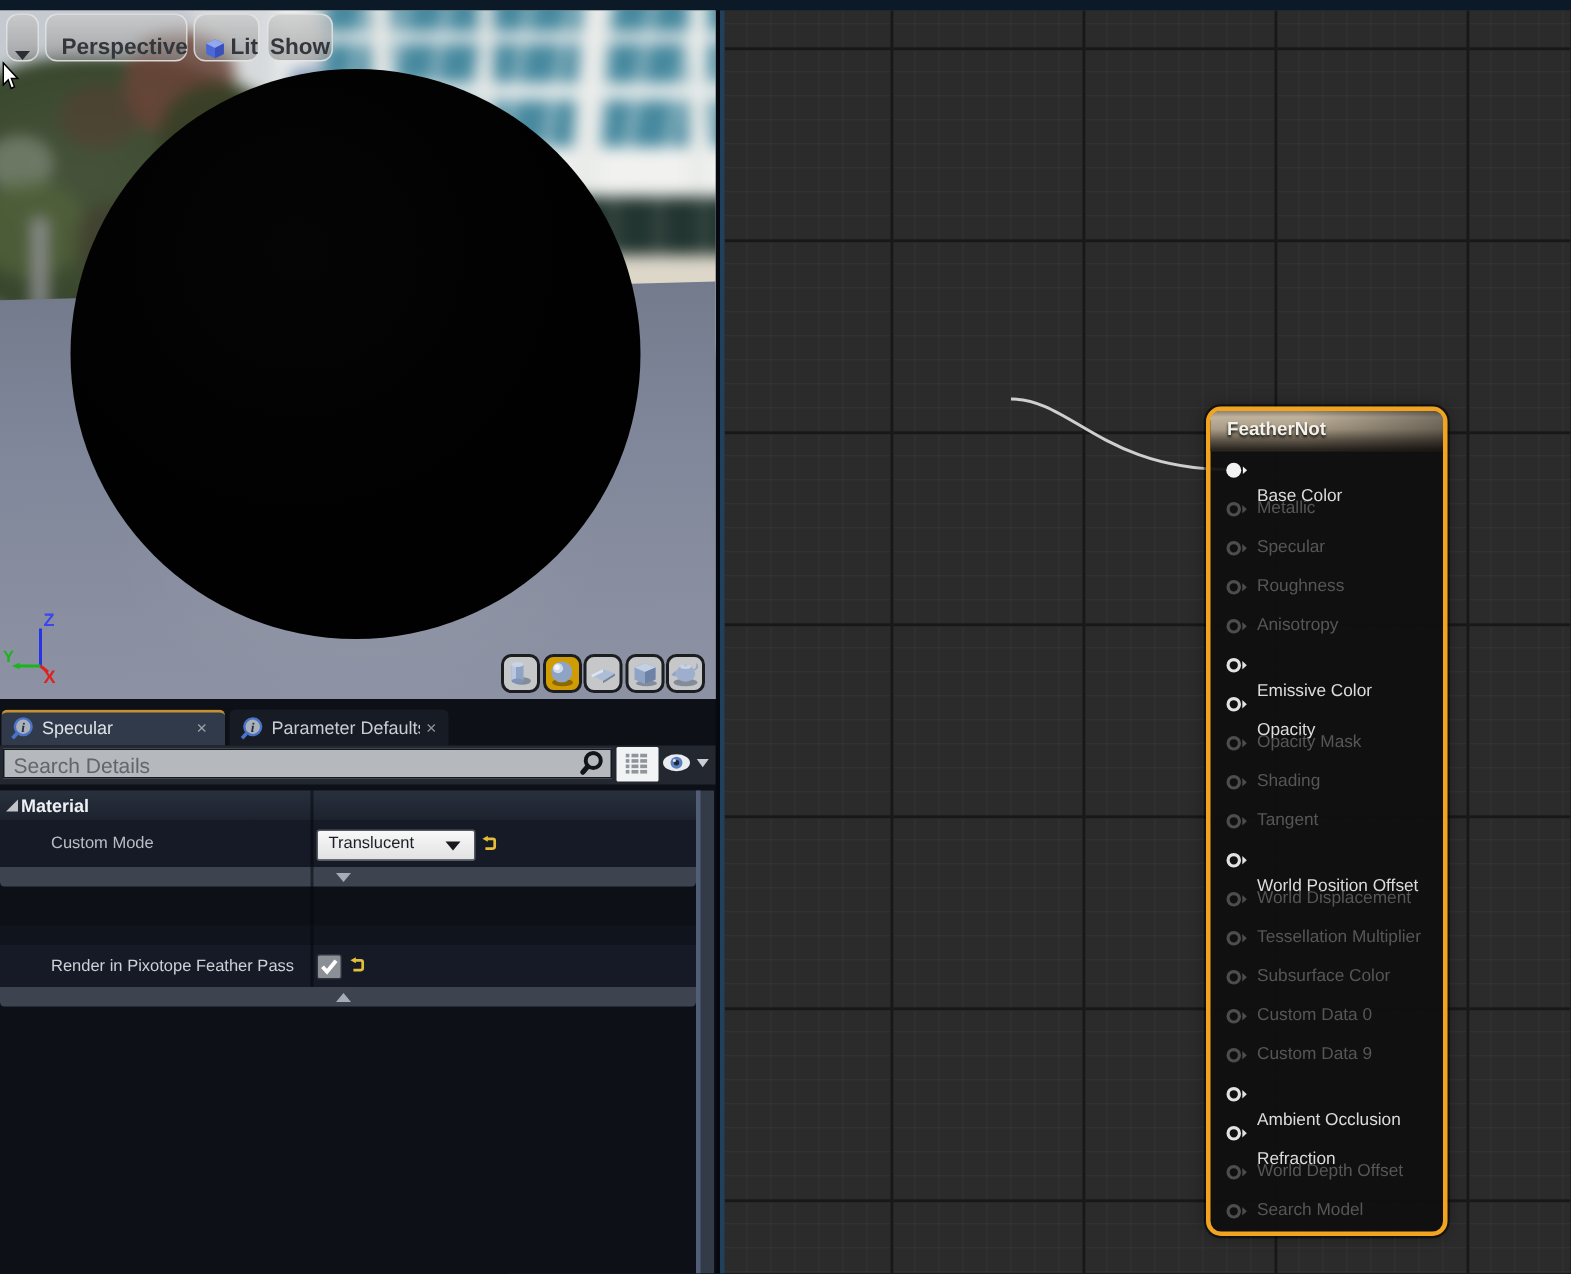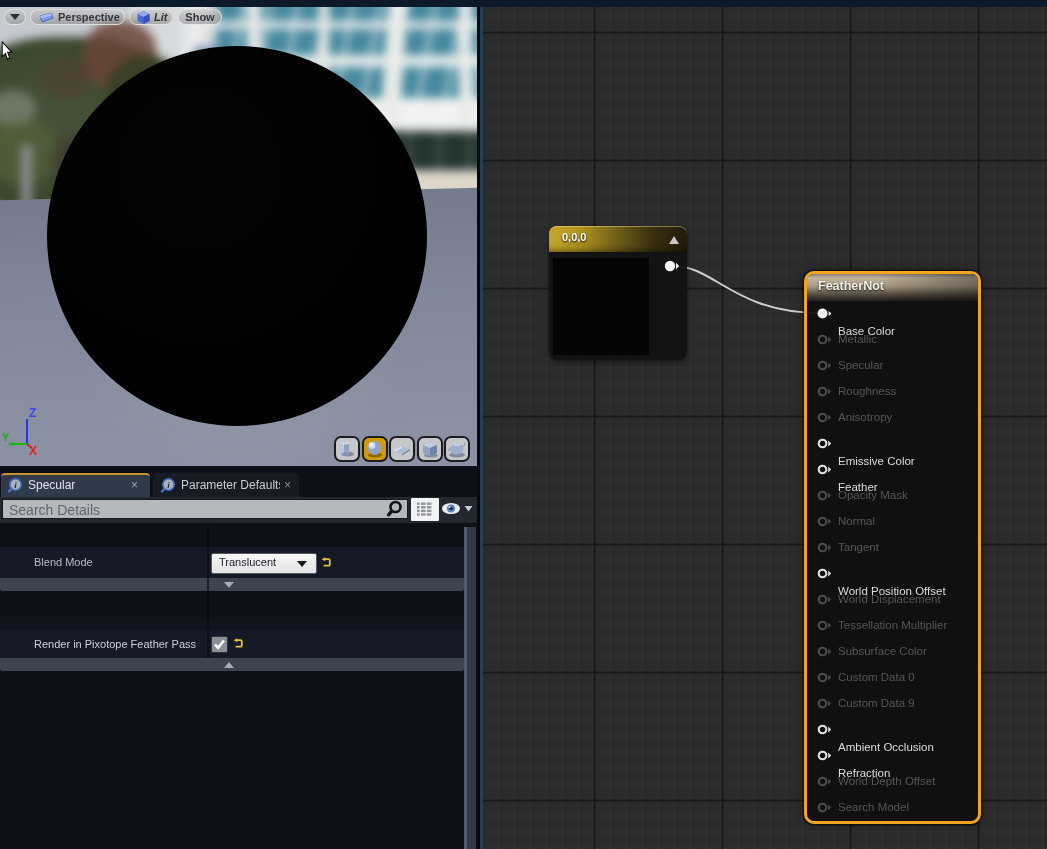--- a/index.html
+++ b/index.html
@@ -9,24 +9,24 @@
 
 #viewport{left:0;top:7px;width:477px;height:459px;overflow:hidden;background:#c9ccd0;}
 #photo{left:-12px;top:-12px;width:501px;height:240px;filter:blur(5px);}
 #ground{left:-20px;top:187px;width:517px;height:320px;transform:rotate(-1.5deg);
   background:linear-gradient(to bottom,#747b8d 0%,#80879a 32%,#8a90a1 70%,#8e94a6 100%);}
 #groundlight{left:60px;top:240px;width:360px;height:240px;border-radius:50%;
   background:radial-gradient(ellipse,rgba(255,255,255,0.07),rgba(255,255,255,0) 65%);}
 #sphere{left:47px;top:39px;width:380px;height:380px;border-radius:50%;
   background:radial-gradient(circle at 40% 32%,#050505 0%,#010101 55%,#000 100%);}
 
-.vbtn{position:absolute;top:2px;height:16px;border-radius:8px;
+.vbtn{position:absolute;top:2px;height:32px;border-radius:8px;
   background:linear-gradient(to bottom,rgba(200,200,200,0.72),rgba(140,140,140,0.6));
   border:1.5px solid rgba(235,235,235,0.75);box-sizing:border-box;
-  display:flex;align-items:center;color:#33373c;font-weight:bold;font-size:11px;}
+  display:flex;align-items:flex-end;color:#33373c;font-weight:bold;font-size:15px;}
 
 .sbtn{position:absolute;top:429px;width:26px;height:26px;border-radius:7px;background:#c6c7c9;
   border:2px solid #1b1d20;box-sizing:border-box;}
 .sbtn.sel{background:#d09c04;}
 
 #details{left:0;top:466px;width:477px;height:383px;background:#0d1117;}
 .tab{position:absolute;top:7px;height:24px;border-radius:4px 4px 0 0;}
 .tabtxt{position:absolute;top:12px;font-size:12px;color:#dfe3e8;}
 .hdr{position:absolute;left:0;width:464px;height:20px;
   background:linear-gradient(to bottom,#29303e,#1c222d);color:#eef1f4;font-weight:bold;font-size:12px;line-height:20px;}
@@ -48,21 +48,21 @@
   background-position:110.6px 0,0 24.5px,14.6px 0,0 8.5px;}
 
 #node1{position:absolute;left:66px;top:219px;width:138px;height:134px;border-radius:8px;
   background:rgba(18,18,21,0.96);box-shadow:0 2px 6px rgba(0,0,0,0.5);}
 #node1 .title{position:absolute;left:0;top:0;right:0;height:26px;border-radius:8px 8px 0 0;
   background:linear-gradient(to right,#c7a72c 0%,#b0941f 22%,#6e5d18 50%,#39300f 75%,#201c0c 100%);
   box-shadow:inset 0 1px 0 rgba(255,230,140,0.45), inset 0 -6px 8px -6px rgba(0,0,0,0.7);}
 #node1 .title span{position:absolute;left:13px;top:5px;font-size:11px;font-weight:bold;color:#fff;text-shadow:0 1px 2px #000;}
 #node1 .preview{position:absolute;left:4px;top:32px;width:96px;height:97px;background:#040404;}
 #node2{position:absolute;left:321px;top:264px;width:155px;height:547px;border-radius:10px;
-  border:3.5px solid #f2a41f;background:rgba(15,15,15,0.94);box-shadow:0 0 0 1.5px rgba(0,0,0,0.5),0 0 10px rgba(0,0,0,0.4);padding-left:16px;}
+  border:3.5px solid #f2a41f;background:rgba(15,15,15,0.94);box-shadow:0 0 0 1.5px rgba(0,0,0,0.5),0 0 10px rgba(0,0,0,0.4);}
 #node2 .title{position:absolute;left:0;top:0;right:0;height:27px;border-radius:6px 6px 0 0;
   background:linear-gradient(to bottom,#8c8172 0%,#c0b39e 15%,#a99c86 45%,#5f564a 72%,#2b2620 95%);}
 #node2 .title:after{content:"";position:absolute;inset:0;border-radius:6px 6px 0 0;
   background:linear-gradient(to right,rgba(0,0,0,0) 40%,rgba(0,0,0,0.38) 100%);}
 #node2 .title span{position:absolute;left:11px;top:5px;font-size:12.5px;font-weight:bold;color:#f4f1ea;text-shadow:0 1px 2px #000;z-index:2;}
 .prow{position:absolute;left:10px;height:26px;display:flex;align-items:center;gap:5px;}
 .prow span{font-size:11.5px;}
 .prow.on span{color:#dcdcdc;margin-top:36px;}
 .prow.off span{color:#565656;}
 </style></head>
@@ -124,21 +124,21 @@
     <div class="vbtn" style="left:4px;width:22px;justify-content:center;">
           <i style="width:0;height:0;border-left:5px solid transparent;border-right:5px solid transparent;border-top:6px solid #2b2f34;"></i>
         </div>
     <div class="vbtn" style="left:30px;width:95px;">
       <svg style="margin-left:7px" width="17" height="13" viewBox="0 0 17 13">
             <path d="M2 5 L13 2 L15 7 L4 11 Z" fill="#7d99ea" stroke="#4a66c0" stroke-width="1"></path>
             <path d="M2 5 L13 2 L14 4.5 L3 7.5 Z" fill="#a8bcf2"></path>
           </svg>
       <span style="margin-left:3px">Perspective</span>
         </div>
-    <div class="vbtn" style="left:129px;width:44px;font-style:italic;">
+    <div class="vbtn" style="left:129px;width:44px;">
       <svg style="margin-left:6px" width="15" height="15" viewBox="0 0 15 15">
             <path d="M7.5 1 L13.5 4 L13.5 11 L7.5 14 L1.5 11 L1.5 4 Z" fill="#4a68d8"></path>
             <path d="M7.5 1 L13.5 4 L7.5 7 L1.5 4 Z" fill="#93a7ee"></path>
             <path d="M7.5 7 L13.5 4 L13.5 11 L7.5 14 Z" fill="#3a50b8"></path>
           </svg>
       <span style="margin-left:3px">Lit</span>
         </div>
     <div class="vbtn" style="left:178px;width:44px;justify-content:center;">
           <span>Show</span>
         </div>
@@ -227,22 +227,26 @@
         </g>
       </svg>
   <svg class="abs" style="left:441px;top:35px" width="32" height="15" viewBox="0 0 32 15">
         <ellipse cx="10" cy="7.5" rx="9" ry="5.6" fill="#e9edf0"></ellipse>
         <circle cx="10" cy="7.5" r="4" fill="#5b7fc0"></circle>
         <circle cx="10" cy="7.5" r="1.8" fill="#1e2836"></circle>
         <circle cx="8.6" cy="6" r="1" fill="#dfe6ee"></circle>
         <path d="M23.5 5 L31.5 5 L27.5 10.5 Z" fill="#c9ced4"></path>
       </svg>
 
+  <div class="hdr" style="top:61px;">
+        <i class="tri"></i>
+        <span>Material</span>
+      </div>
   <div class="row" style="top:81px;height:31px;"></div>
-  <div class="abs rlabel" style="left:34px;top:90px;">Blend Mode</div>
+  <div class="abs rlabel" style="left:34px;top:90px;">Custom Mode</div>
   <div class="abs" style="left:211px;top:87px;width:106px;height:21px;background:linear-gradient(#f8f8f8,#e2e2e2);border:1px solid #565b62;border-radius:2px;box-sizing:border-box;"></div>
   <div class="abs" style="left:219px;top:90px;font-size:11px;color:#1b1e24;">Translucent</div>
   <div class="abs" style="left:297px;top:95px;width:0;height:0;border-left:5px solid transparent;border-right:5px solid transparent;border-top:6px solid #17191d;"></div>
   <svg class="abs" style="left:321px;top:91px" width="13" height="13" viewBox="0 0 13 13">
         <path d="M3.2 2.2 H7.5 A1.3 1.3 0 0 1 8.8 3.5 V7.4 A1.3 1.3 0 0 1 7.5 8.7 H2.6" stroke="#e4be38" stroke-width="1.8" fill="none"></path>
         <path d="M4.2 0.2 L0.6 2.2 L4.2 4.2 Z" fill="#e4be38"></path>
       </svg>
   <div class="estrip" style="top:112px;">
         <i class="etri" style="border-left:5px solid transparent;border-right:5px solid transparent;border-top:6px solid #a7adb8;"></i>
       </div>
@@ -264,31 +268,20 @@
 
   <div class="abs" style="left:207px;top:61px;width:2px;height:131px;background:rgba(5,8,12,0.55);"></div>
   <div class="abs" style="left:464px;top:61px;width:12px;height:322px;background:#333b48;"></div>
   <div class="abs" style="left:464px;top:61px;width:3px;height:322px;background:#525e78;"></div>
 </div>
 
 <div class="abs" id="graph">
   <svg class="abs" style="left:0;top:0;width:567px;height:842px" viewBox="0 0 567 842">
     <path d="M191 259 C 231 259, 252 306, 337 306" stroke="#cfcfcf" stroke-width="2" fill="none"></path>
   </svg>
-  <div id="node1">
-    <div class="title">
-          <span>0,0,0</span>
-        </div>
-    <div class="preview"></div>
-    <i style="position:absolute;right:8px;top:10px;width:0;height:0;border-left:5.5px solid transparent;border-right:5.5px solid transparent;border-bottom:8px solid #c8c8c8;"></i>
-    <svg style="position:absolute;left:115px;top:34px" width="17" height="12" viewBox="0 0 17 12">
-          <circle cx="6" cy="6" r="5.2" fill="#f4f4f4"></circle>
-          <path d="M12 2.8 L15.2 6 L12 9.2 Z" fill="#f4f4f4"></path>
-        </svg>
-  </div>
   <div id="node2">
     <div class="title">
           <span>FeatherNot</span>
         </div>
     <div class="prow on" style="top:26px">
           <svg width="16" height="13" viewBox="0 0 16 13">
             <circle cx="5.5" cy="6.5" r="5" fill="#f2f2f2"></circle>
             <path d="M11.6 4 L14.4 6.5 L11.6 9 Z" fill="#f2f2f2"></path>
           </svg>
           <span>Base Color</span>
@@ -326,35 +319,35 @@
             <circle cx="5.5" cy="6.5" r="3.8" fill="none" stroke="#e2e2e2" stroke-width="2.1"></circle>
             <path d="M11.2 3.6 L14.2 6.5 L11.2 9.4 Z" fill="#e2e2e2"></path>
           </svg>
           <span>Emissive Color</span>
         </div>
     <div class="prow on" style="top:182px">
           <svg width="16" height="13" viewBox="0 0 16 13">
             <circle cx="5.5" cy="6.5" r="3.8" fill="none" stroke="#e2e2e2" stroke-width="2.1"></circle>
             <path d="M11.2 3.6 L14.2 6.5 L11.2 9.4 Z" fill="#e2e2e2"></path>
           </svg>
-          <span>Feather</span>
+          <span>Opacity</span>
         </div>
     <div class="prow off" style="top:208px">
           <svg width="16" height="13" viewBox="0 0 16 13">
             <circle cx="5.5" cy="6.5" r="3.8" fill="none" stroke="#4d4d4d" stroke-width="2.1"></circle>
             <path d="M11.2 3.6 L14.2 6.5 L11.2 9.4 Z" fill="#4d4d4d"></path>
           </svg>
           <span>Opacity Mask</span>
         </div>
     <div class="prow off" style="top:234px">
           <svg width="16" height="13" viewBox="0 0 16 13">
             <circle cx="5.5" cy="6.5" r="3.8" fill="none" stroke="#4d4d4d" stroke-width="2.1"></circle>
             <path d="M11.2 3.6 L14.2 6.5 L11.2 9.4 Z" fill="#4d4d4d"></path>
           </svg>
-          <span>Normal</span>
+          <span>Shading</span>
         </div>
     <div class="prow off" style="top:260px">
           <svg width="16" height="13" viewBox="0 0 16 13">
             <circle cx="5.5" cy="6.5" r="3.8" fill="none" stroke="#4d4d4d" stroke-width="2.1"></circle>
             <path d="M11.2 3.6 L14.2 6.5 L11.2 9.4 Z" fill="#4d4d4d"></path>
           </svg>
           <span>Tangent</span>
         </div>
     <div class="prow on" style="top:286px">
           <svg width="16" height="13" viewBox="0 0 16 13">

